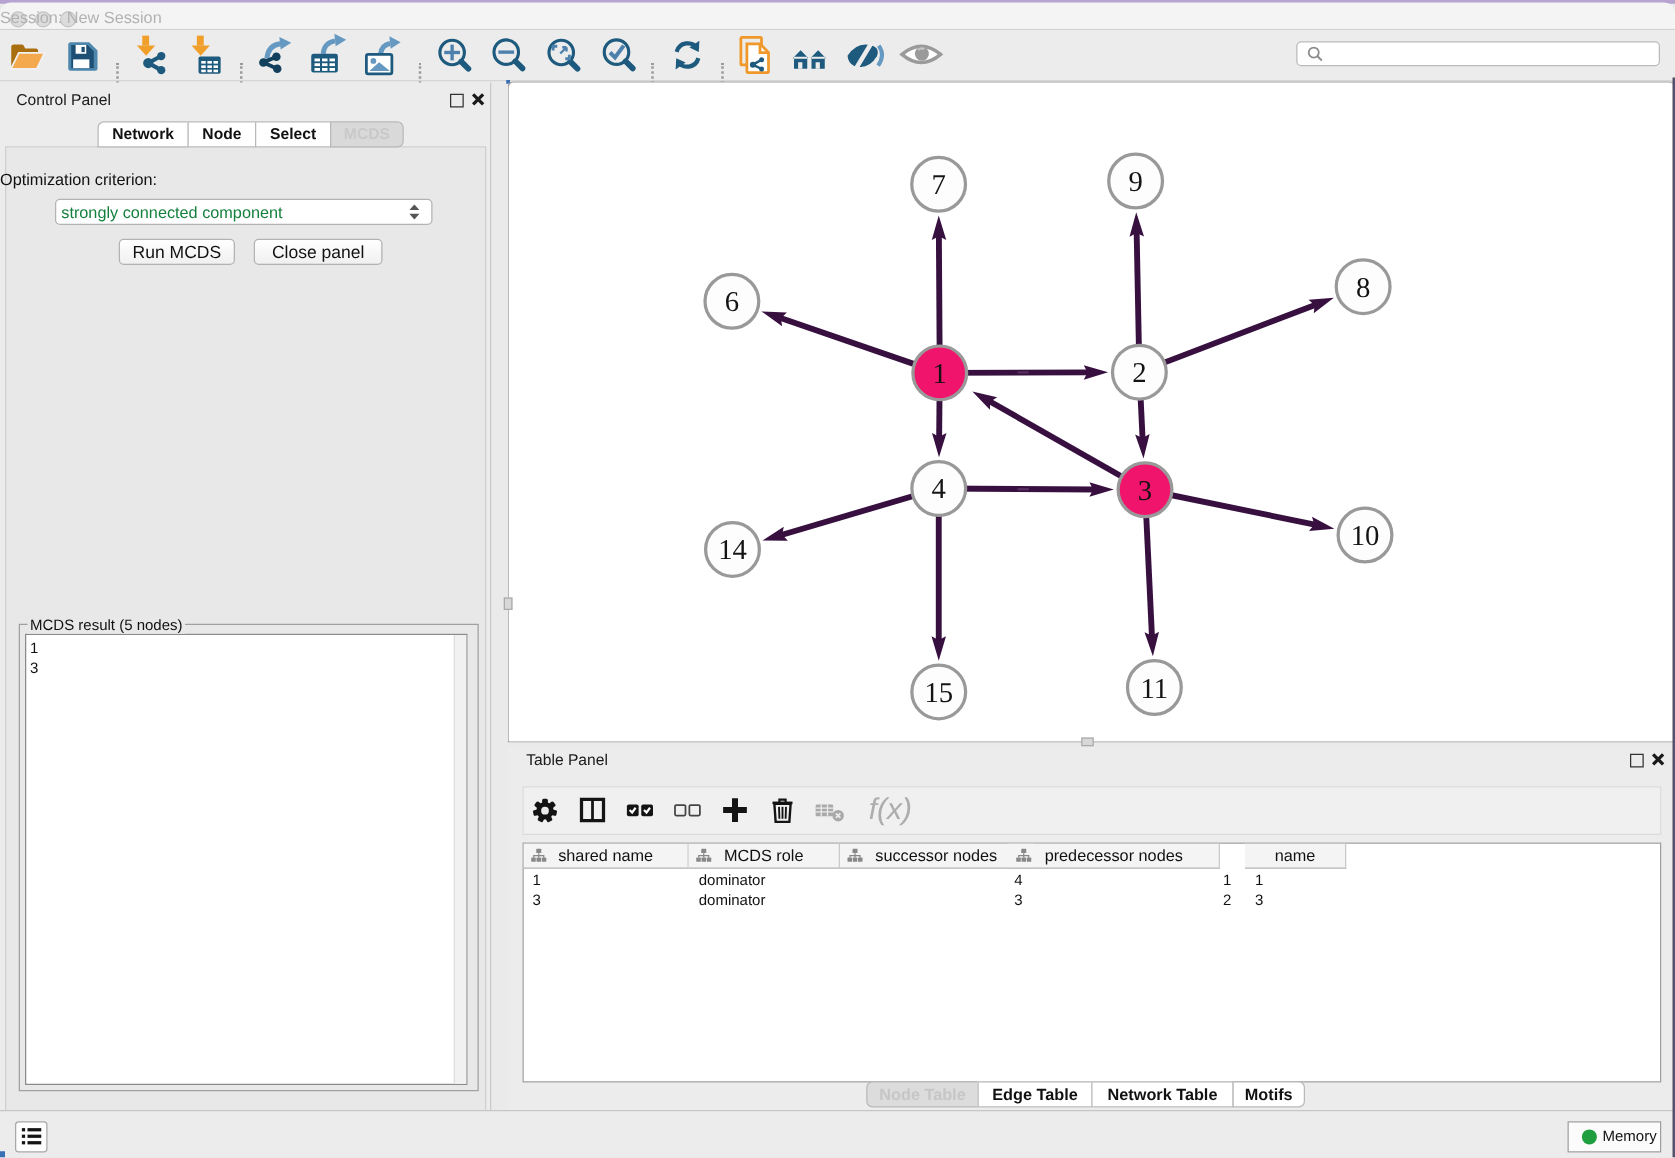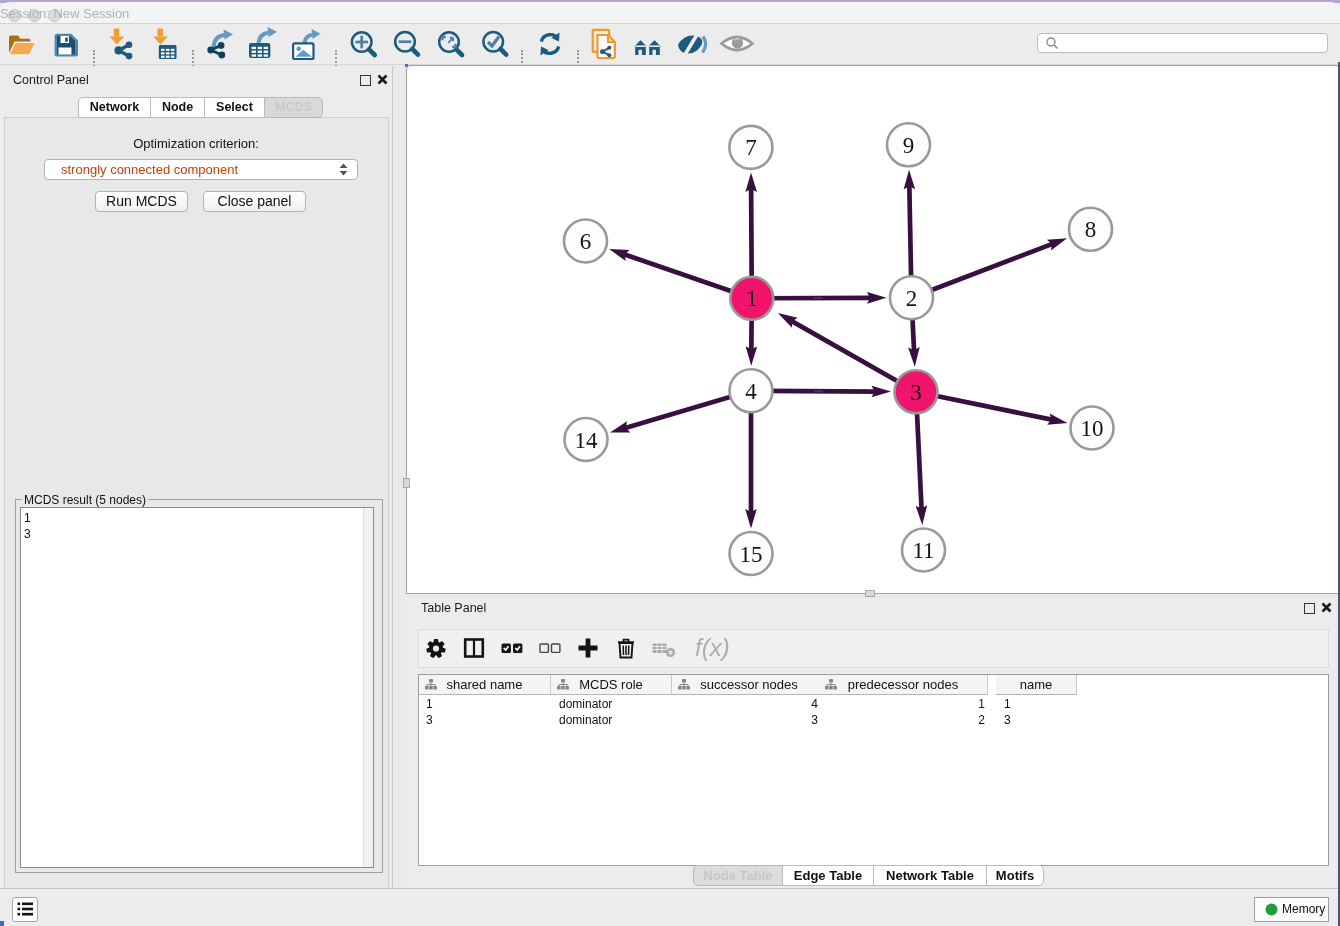--- a/index.html
+++ b/index.html
@@ -9,22 +9,22 @@
 .tl{position:absolute;top:7px;width:11px;height:11px;border-radius:50%;background:#dcdcdc;border:1px solid #c3c3c3}
 #wtitle{position:absolute;top:4px;left:0;width:100%;text-align:left;font-size:13px;color:#b2b2b2}
 #toolbar{left:0;top:24px;width:1340px;height:40px;background:#ececec;border-bottom:1px solid #d6d6d6}
 .sep{position:absolute;top:26px;height:36px;width:0;border-left:2px dotted #9a9a9a}
 #search{left:1037px;top:33px;width:289px;height:18px;background:#fff;border:1px solid #bbb;border-radius:4px}
 #dock{left:0;top:66px;width:392px;height:822px;background:#ececec;border-right:1px solid #c9c9c9}
 #cp-title{position:absolute;left:13px;top:7px;font-size:12.5px;color:#1a1a1a}
 .winbtn{position:absolute;width:9px;height:9px;border:1.5px solid #333}
 .tab{position:absolute;height:19px;background:#fff;border:1px solid #b9b9b9;font-size:12.5px;font-weight:bold;color:#111;text-align:center;line-height:19px}
 #innerpanel{position:absolute;left:4px;top:51px;width:383px;height:771px;background:#e8e8e8;border:1px solid #cfcfcf}
-#optlabel{position:absolute;left:0;top:70px;width:392px;text-align:center;font-size:13px;color:#111}
-#dropdown{position:absolute;left:44px;top:93px;width:296px;height:19px;background:#fff;border:1px solid #b3b3b3;border-radius:4px;font-size:13px;color:#c2410c;line-height:19px;padding-left:16px}
+#optlabel{position:absolute;left:0;top:70px;width:392px;font-size:13px;color:#111}
+#dropdown{position:absolute;left:44px;top:93px;width:296px;height:19px;background:#fff;border:1px solid #b3b3b3;border-radius:4px;font-size:13px;color:#15803d;line-height:19px;padding-left:4px}
 .btn{position:absolute;top:125px;height:19px;background:linear-gradient(#fff,#f0f0f0);border:1px solid #b3b3b3;border-radius:4px;font-size:14px;color:#111;text-align:center;line-height:19px}
 #fieldset{position:absolute;left:15px;top:433px;width:366px;height:372px;border:1px solid #a0a0a0}
 #fslabel{position:absolute;left:6px;top:-7px;background:#e8e8e8;padding:0 2px;font-size:12px;color:#111}
 #fswhite{position:absolute;left:4px;top:7px;width:352px;height:359px;background:#fff;border:1px solid #8a8a8a}
 #fstext{position:absolute;left:3px;top:2px;font-size:12px;line-height:16px;color:#111}
 #fsscroll{position:absolute;right:0;top:0;width:9px;height:100%;background:#f1f1f1;border-left:1px solid #ddd}
 #netframe{left:406px;top:65px;width:933px;height:527px;background:#fff;border:1px solid #a0a0a0;border-right:none;border-radius:5px 5px 0 0}
 #nettitle{position:absolute;left:0;top:0;width:100%;height:21px;background:linear-gradient(#f3f3f3,#d9d9d9);border-bottom:1px solid #aaa;border-radius:5px 5px 0 0}
 .mtl{position:absolute;top:4.5px;width:12px;height:12px;border-radius:50%}
 #scctitle{position:absolute;top:3px;left:0;width:100%;text-align:center;font-size:13px;color:#222}
@@ -387,21 +387,21 @@
         </svg>MCDS role</div>
     <div class="hcell" style="left:253px;width:154px"><svg class="hico" width="12" height="11" viewBox="0 0 12 11">
           <g fill="#888">
             <rect x="4" y="0" width="4" height="3.4" rx="0.5"></rect>
             <rect x="0" y="7" width="3.6" height="3.4" rx="0.5"></rect>
             <rect x="4.2" y="7" width="3.6" height="3.4" rx="0.5"></rect>
             <rect x="8.4" y="7" width="3.6" height="3.4" rx="0.5"></rect>
           </g>
           <path d="M6 3.5V6M2 7V5.5H10V7M6 5.5V7" stroke="#888" fill="none"></path>
         </svg>successor nodes</div>
-    <div class="hcell" style="left:400px;width:168px"><svg class="hico" width="12" height="11" viewBox="0 0 12 11">
+    <div class="hcell" style="left:388px;width:168px"><svg class="hico" width="12" height="11" viewBox="0 0 12 11">
           <g fill="#888">
             <rect x="4" y="0" width="4" height="3.4" rx="0.5"></rect>
             <rect x="0" y="7" width="3.6" height="3.4" rx="0.5"></rect>
             <rect x="4.2" y="7" width="3.6" height="3.4" rx="0.5"></rect>
             <rect x="8.4" y="7" width="3.6" height="3.4" rx="0.5"></rect>
           </g>
           <path d="M6 3.5V6M2 7V5.5H10V7M6 5.5V7" stroke="#888" fill="none"></path>
         </svg>predecessor nodes</div>
     <div class="hcell" style="left:577px;width:80px">name</div>
     <div class="cell" style="left:7px;top:21px">1</div>

